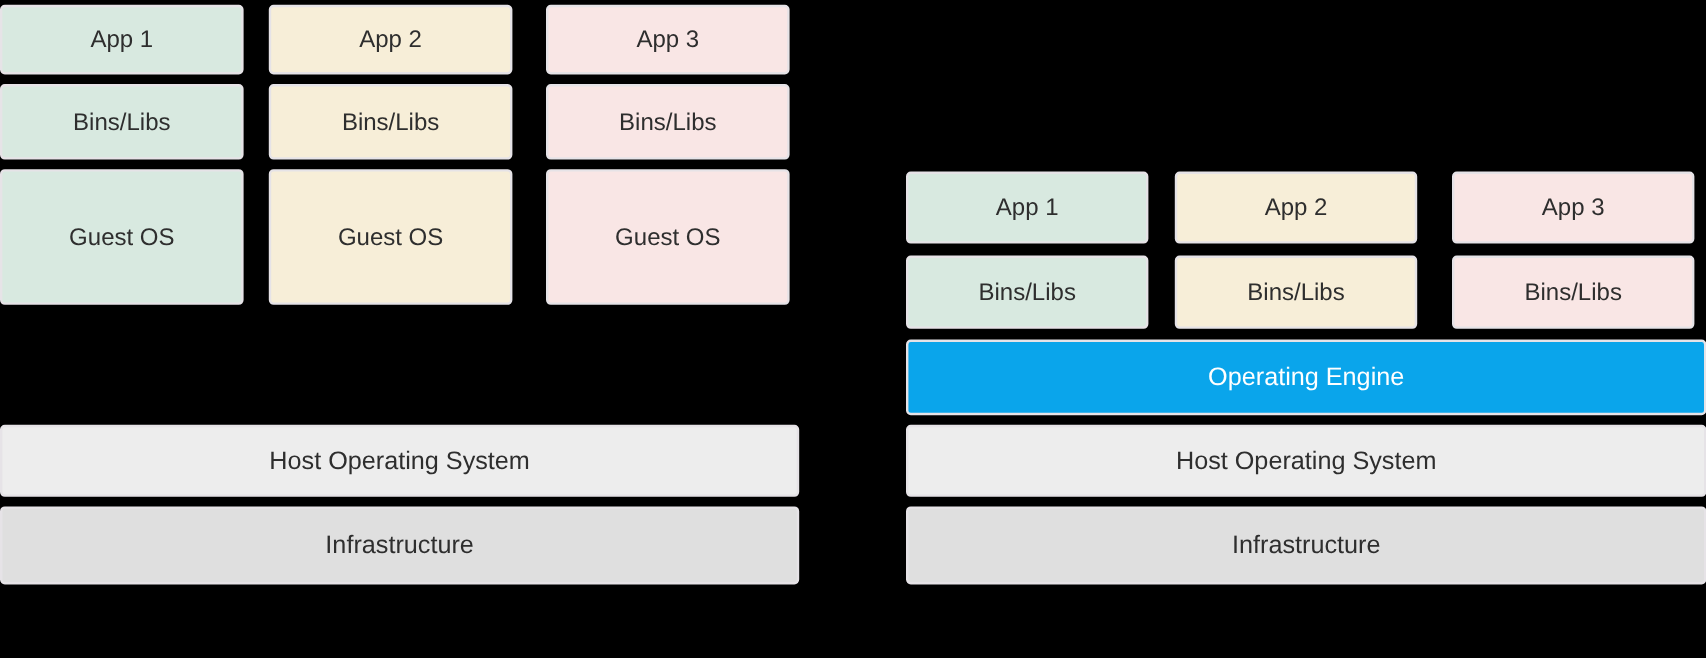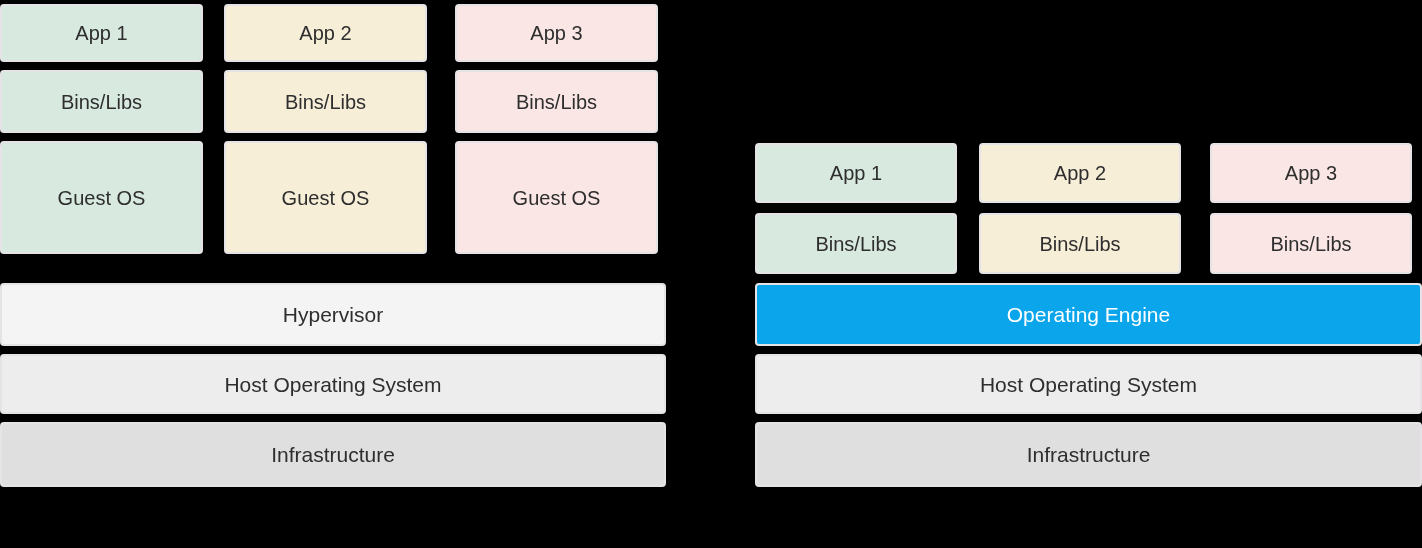--- a/index.html
+++ b/index.html
@@ -94,21 +94,20 @@
       <div class="box row-bins tint-cream">Bins/Libs</div>
       <div class="box row-guest tint-cream">Guest OS</div>
     </div>
 
     <div class="column col-3">
       <div class="box row-app tint-pink">App 3</div>
       <div class="box row-bins tint-pink">Bins/Libs</div>
       <div class="box row-guest tint-pink">Guest OS</div>
     </div>
 
-    <div class="layer layer-1 fill-light">Hypervisor</div>
     <div class="layer layer-2 fill-mid">Host Operating System</div>
     <div class="layer layer-3 fill-dark">Infrastructure</div>
   </section>
 
   <section class="stack stack-ct">
 
     <div class="column col-1">
       <div class="box row-app tint-green">App 1</div>
       <div class="box row-bins tint-green">Bins/Libs</div>
     </div>

